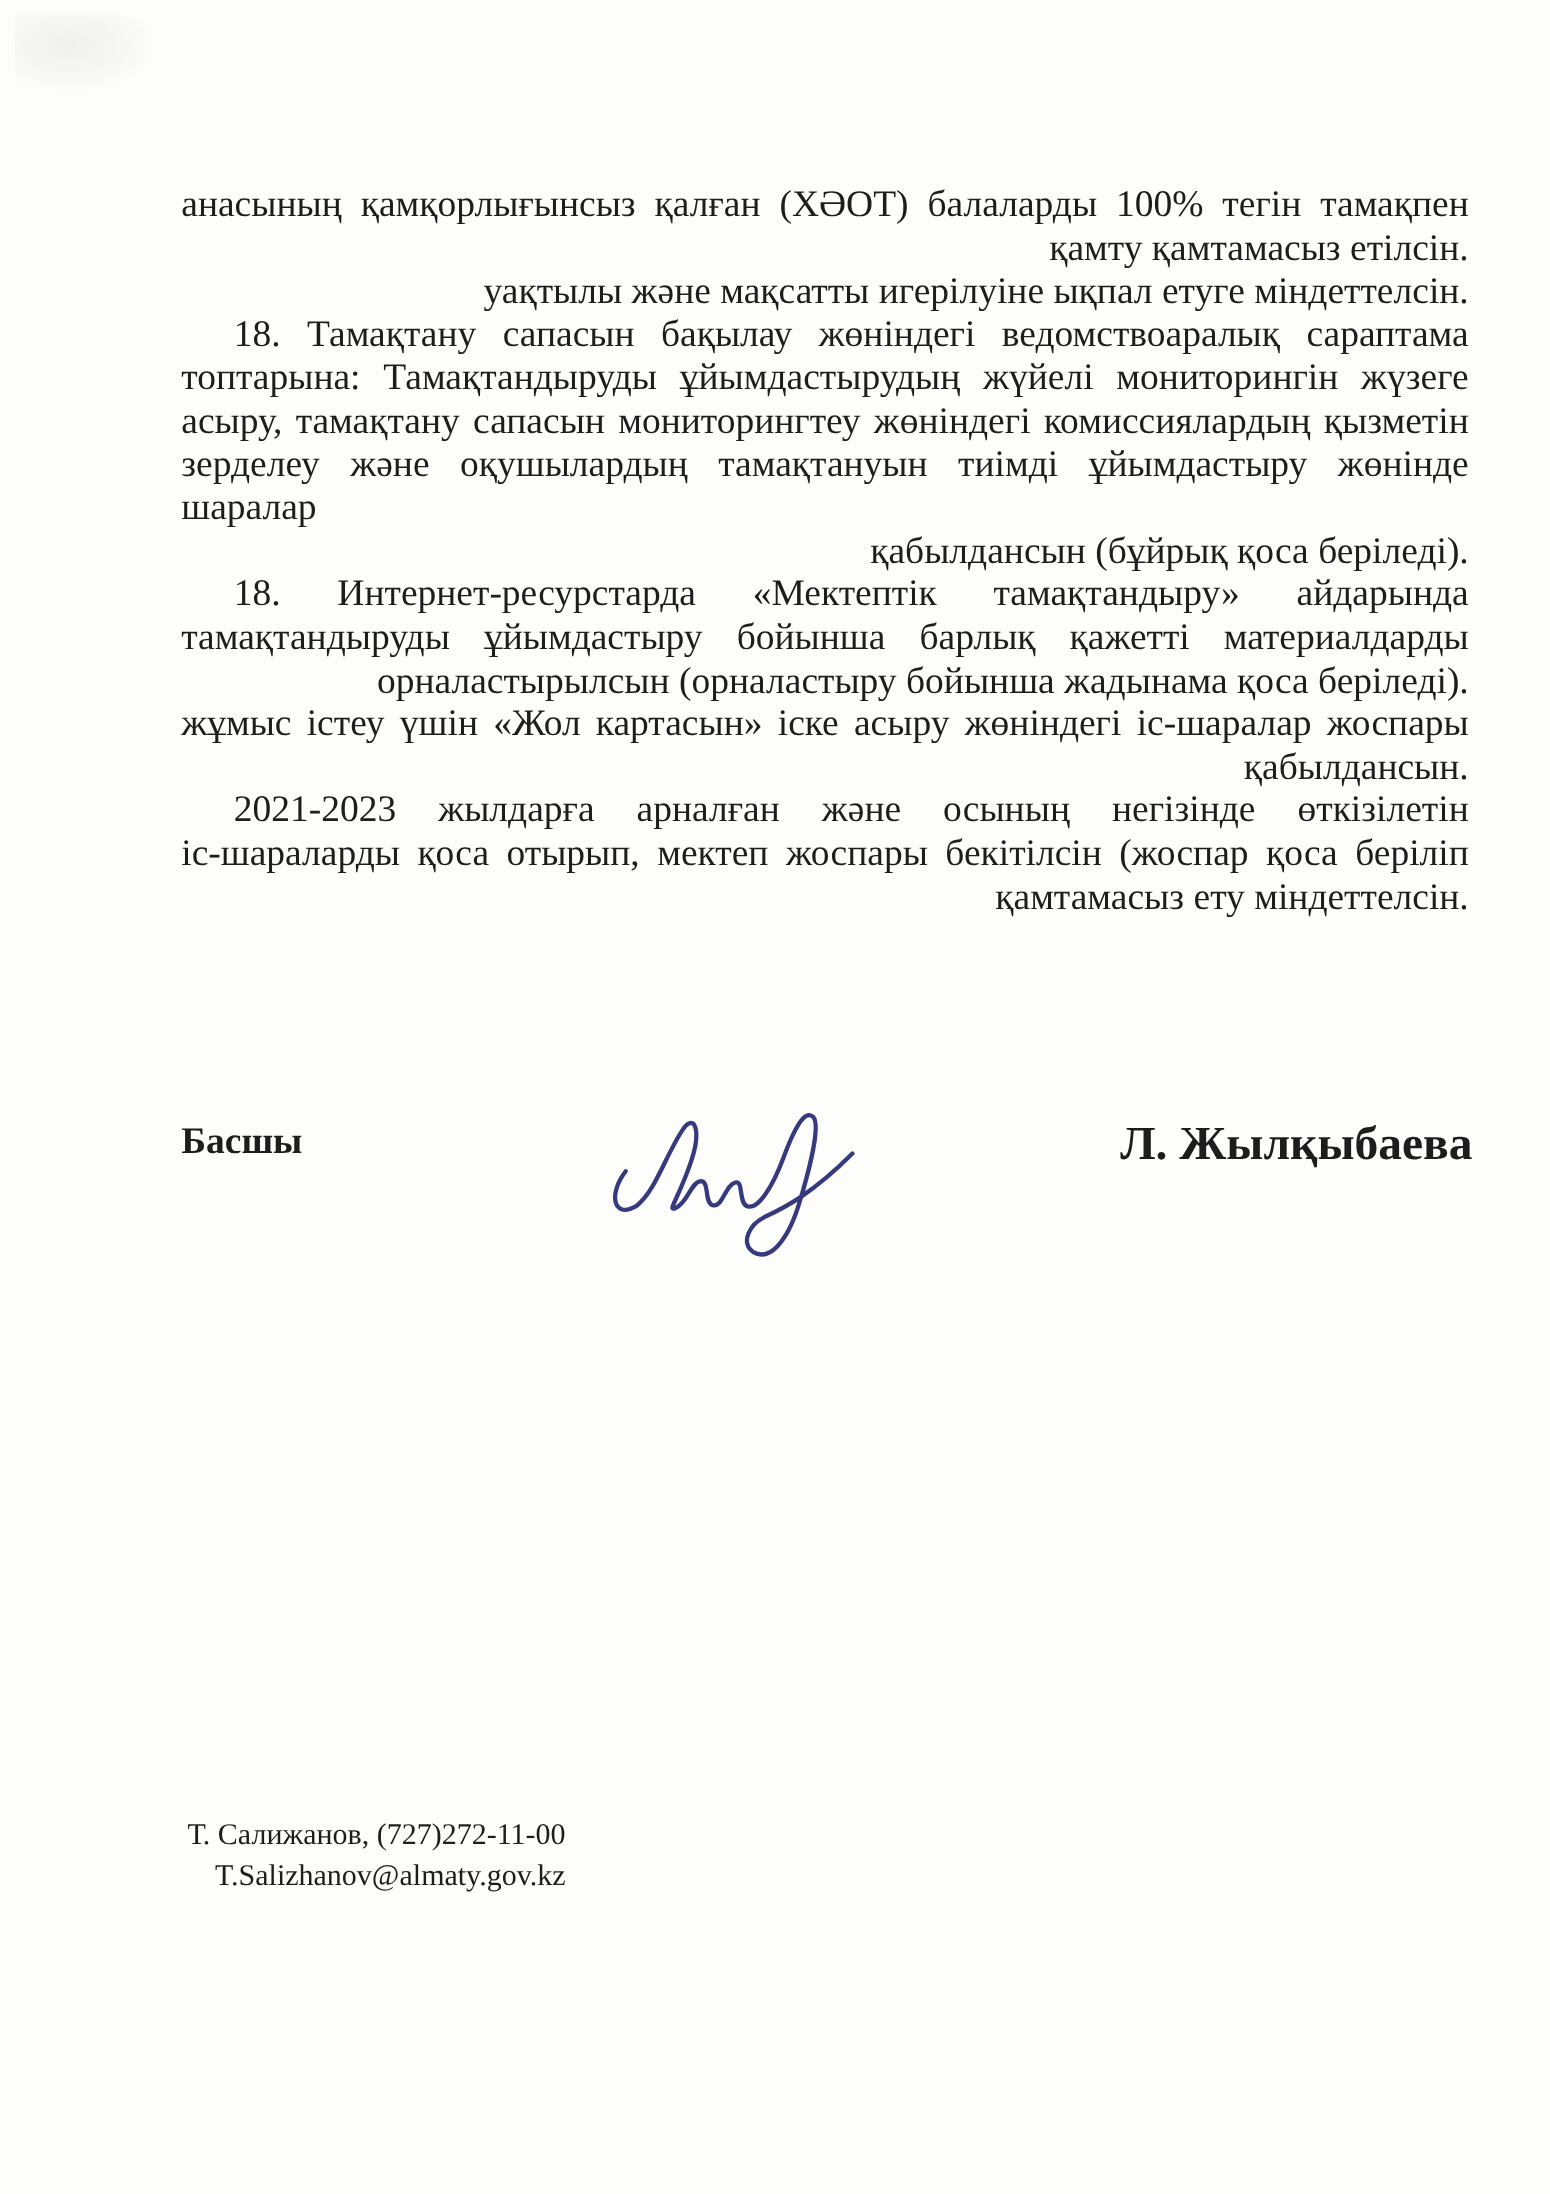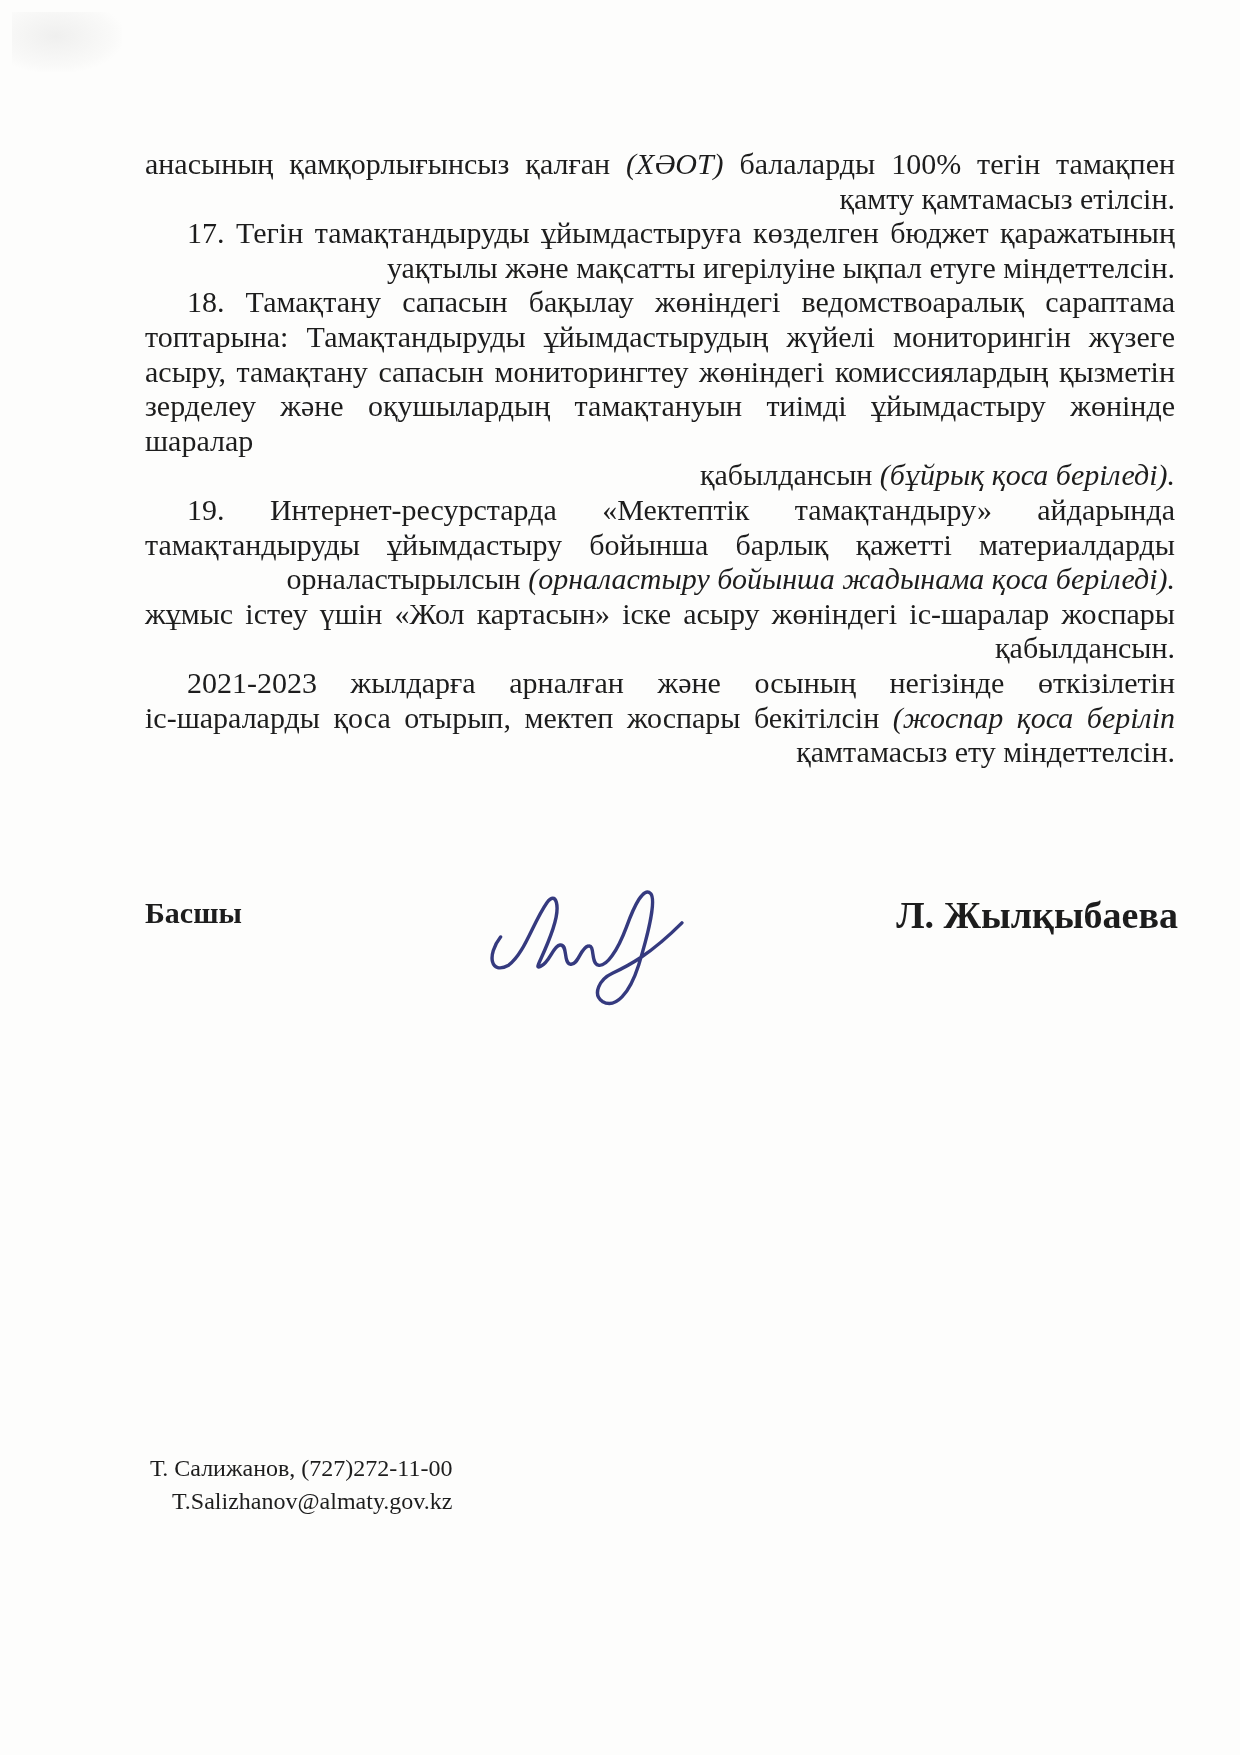--- a/index.html
+++ b/index.html
@@ -25,21 +25,21 @@
     left: 145px;
     top: 147px;
     width: 1030px;
     font-size: 30px;
     line-height: 34.6px;
     color: #1d1d1d;
   }
   .doc-body .line { white-space: normal; text-align: right; }
   .doc-body .line.just { text-align: justify; text-align-last: justify; }
   .doc-body .line.indent { text-indent: 42px; }
-  .doc-body .it { font-style: italic; }
+  .doc-body .it { }
   .signer-title {
     position: absolute;
     left: 145px; top: 896px;
     font-size: 30px;
     font-weight: bold;
   }
   .signer-name {
     position: absolute;
     right: 62px; top: 893px;
     font-size: 38px;
@@ -61,28 +61,27 @@
 </head>
 <body>
 
 <div class="page">
 
   <div class="scan-artifact"></div>
 
   <div class="doc-body">
       <div class="line just"><span>анасының қамқорлығынсыз қалған </span><span class="it">(ХӘОТ)</span><span> балаларды 100% тегін тамақпен</span></div>
       <div class="line"><span>қамту қамтамасыз етілсін.</span></div>
-      <div class="line just indent"><span>17. Тегін тамақтандыруды ұйымдастыруға көзделген бюджет қаражатының</span></div>
       <div class="line"><span>уақтылы және мақсатты игерілуіне ықпал етуге міндеттелсін.</span></div>
       <div class="line just indent"><span>18. Тамақтану сапасын бақылау жөніндегі ведомствоаралық сараптама</span></div>
       <div class="line just"><span>топтарына: Тамақтандыруды ұйымдастырудың жүйелі мониторингін жүзеге</span></div>
       <div class="line just"><span>асыру, тамақтану сапасын мониторингтеу жөніндегі комиссиялардың қызметін</span></div>
       <div class="line just"><span>зерделеу және оқушылардың тамақтануын тиімді ұйымдастыру жөнінде шаралар</span></div>
       <div class="line"><span>қабылдансын </span><span class="it">(бұйрық қоса беріледі).</span></div>
-      <div class="line just indent"><span>19. Интернет-ресурстарда «Мектептік тамақтандыру» айдарында</span></div>
+      <div class="line just indent"><span>18. Интернет-ресурстарда «Мектептік тамақтандыру» айдарында</span></div>
       <div class="line just"><span>тамақтандыруды ұйымдастыру бойынша барлық қажетті материалдарды</span></div>
       <div class="line"><span>орналастырылсын </span><span class="it">(орналастыру бойынша жадынама қоса беріледі).</span></div>
       <div class="line just"><span>жұмыс істеу үшін «Жол картасын» іске асыру жөніндегі іс-шаралар жоспары</span></div>
       <div class="line"><span>қабылдансын.</span></div>
       <div class="line just indent"><span>2021-2023 жылдарға арналған және осының негізінде өткізілетін</span></div>
       <div class="line just"><span>іс-шараларды қоса отырып, мектеп жоспары бекітілсін </span><span class="it">(жоспар қоса беріліп</span></div>
       <div class="line"><span>қамтамасыз ету міндеттелсін.</span></div>
     </div>
 
   <div class="signer-title">Басшы</div>

